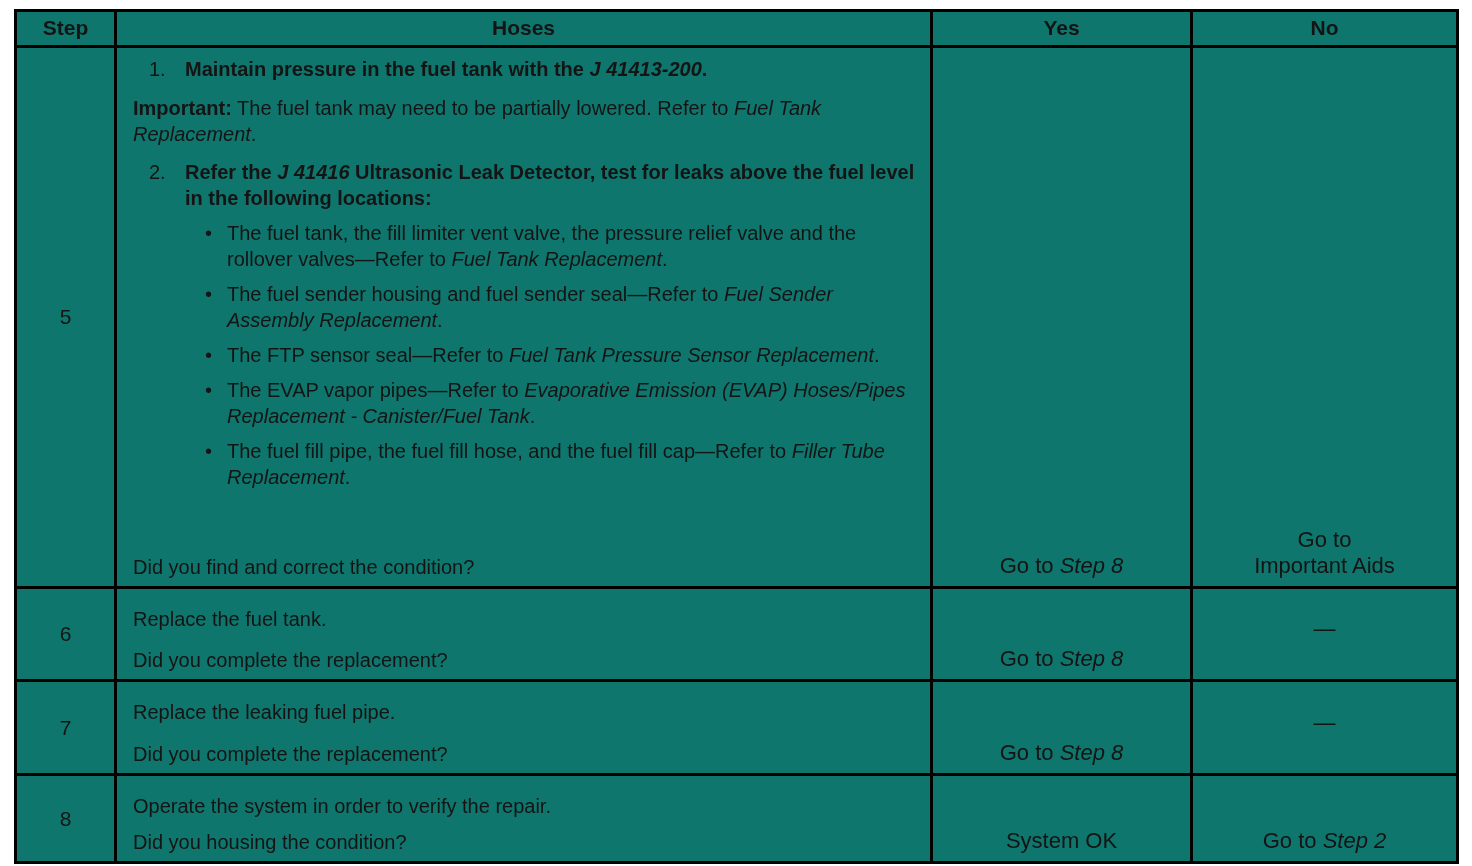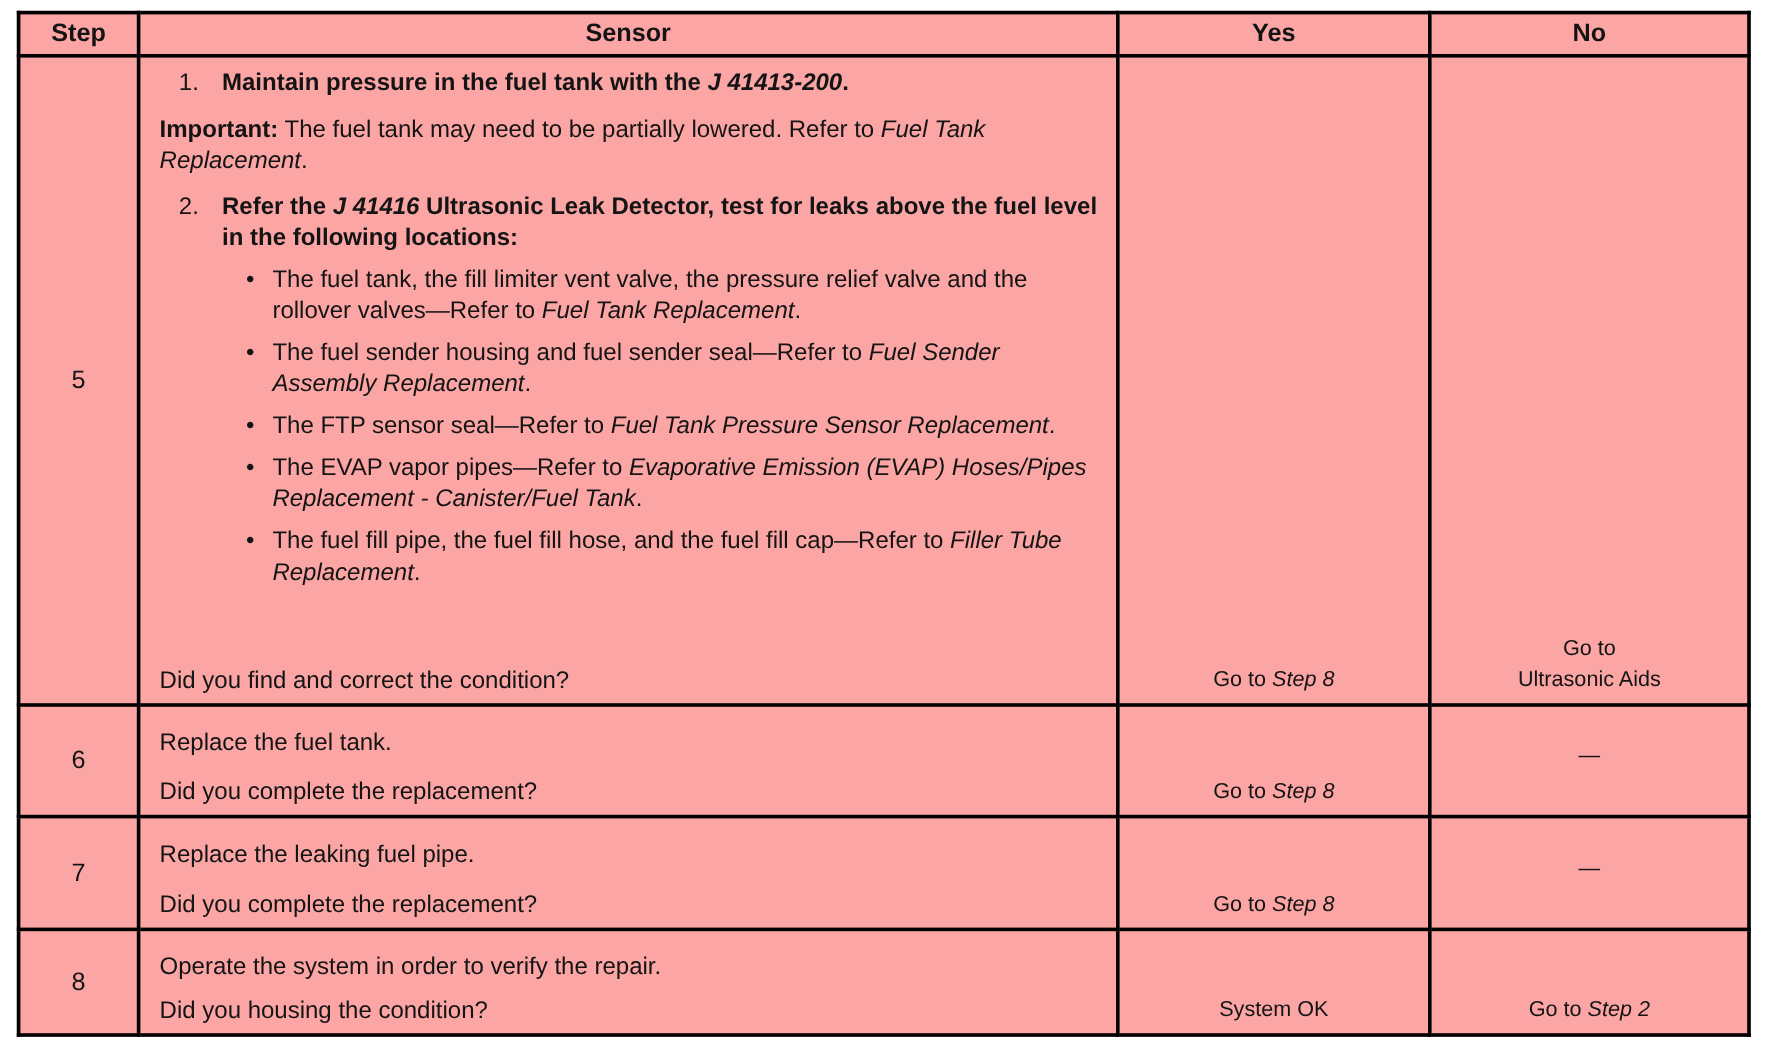--- a/index.html
+++ b/index.html
@@ -10,21 +10,21 @@
     color: #141414;
   }
   .page {
     padding: 9px 14px;
     width: 1444px;
   }
   table.diag-table {
     border-collapse: collapse;
     table-layout: fixed;
     width: 1442px;
-    background: #fca5a5;
+    background: #0f766e;
   }
   .diag-table th, .diag-table td {
     border: 3px solid #000000;
     vertical-align: top;
     box-sizing: border-box;
   }
   .diag-table th {
     font-weight: bold;
     font-size: 21px;
     padding: 4px 2px 5px 2px;
@@ -64,21 +64,21 @@
   .num { flex: none; width: 36px; }
   .ntext { flex: 1; font-weight: bold; }
   .blk.para { margin-top: 13px; }
   .blk.bullet { display: flex; margin-left: 72px; margin-top: 9px; }
   .marker { flex: none; width: 22px; }
   .btext { flex: 1; }
   .blk.question { margin-top: auto; padding-top: 10px; margin-bottom: 0; }
 
   td.ans-cell {
     padding: 0;
-    font-size: 18px;
+    font-size: 22px;
     line-height: 26px;
   }
   .ans-flex {
     height: 100%;
     display: flex;
     flex-direction: column;
     align-items: center;
     text-align: center;
     box-sizing: border-box;
     padding: 4px 6px 7px 6px;
@@ -97,21 +97,21 @@
   <table class="diag-table">
     <colgroup>
       <col class="c-step">
       <col class="c-action">
       <col class="c-yes">
       <col class="c-no">
     </colgroup>
     <thead>
       <tr>
         <th>Step</th>
-        <th>Sensor</th>
+        <th>Hoses</th>
         <th>Yes</th>
         <th>No</th>
       </tr>
     </thead>
     <tbody>
         <tr class="r0">
           <td class="step-cell">5</td>
           <td class="action-cell">
             <div class="cellflex">
               <div class="blk numbered">
@@ -147,21 +147,21 @@
             </div>
           </td>
           <td class="ans-cell">
             <div class="ans-flex vbottom">
               <div class="ans-line"><span>Go to </span><span class="it">Step 8</span></div>
             </div>
           </td>
           <td class="ans-cell">
             <div class="ans-flex vbottom">
               <div class="ans-line"><span>Go to</span></div>
-              <div class="ans-line"><span>Ultrasonic Aids</span></div>
+              <div class="ans-line"><span>Important Aids</span></div>
             </div>
           </td>
         </tr>
         <tr class="r1">
           <td class="step-cell">6</td>
           <td class="action-cell">
             <div class="cellflex">
               <div class="blk para"><span>Replace the fuel tank.</span></div>
               <div class="blk question"><span>Did you complete the replacement?</span></div>
             </div>

